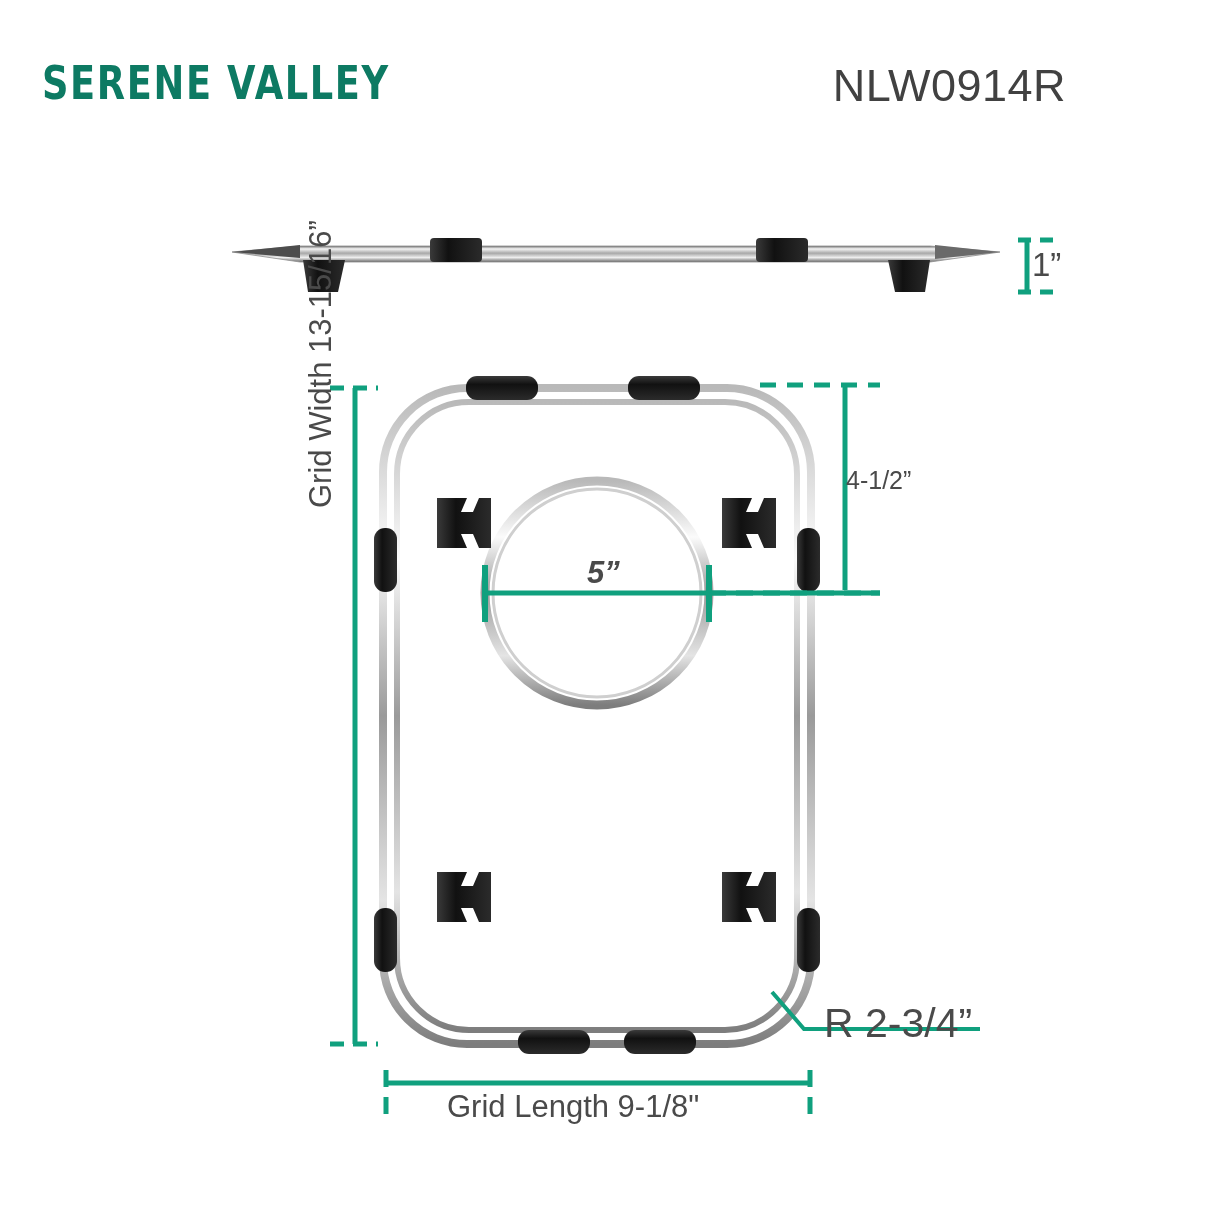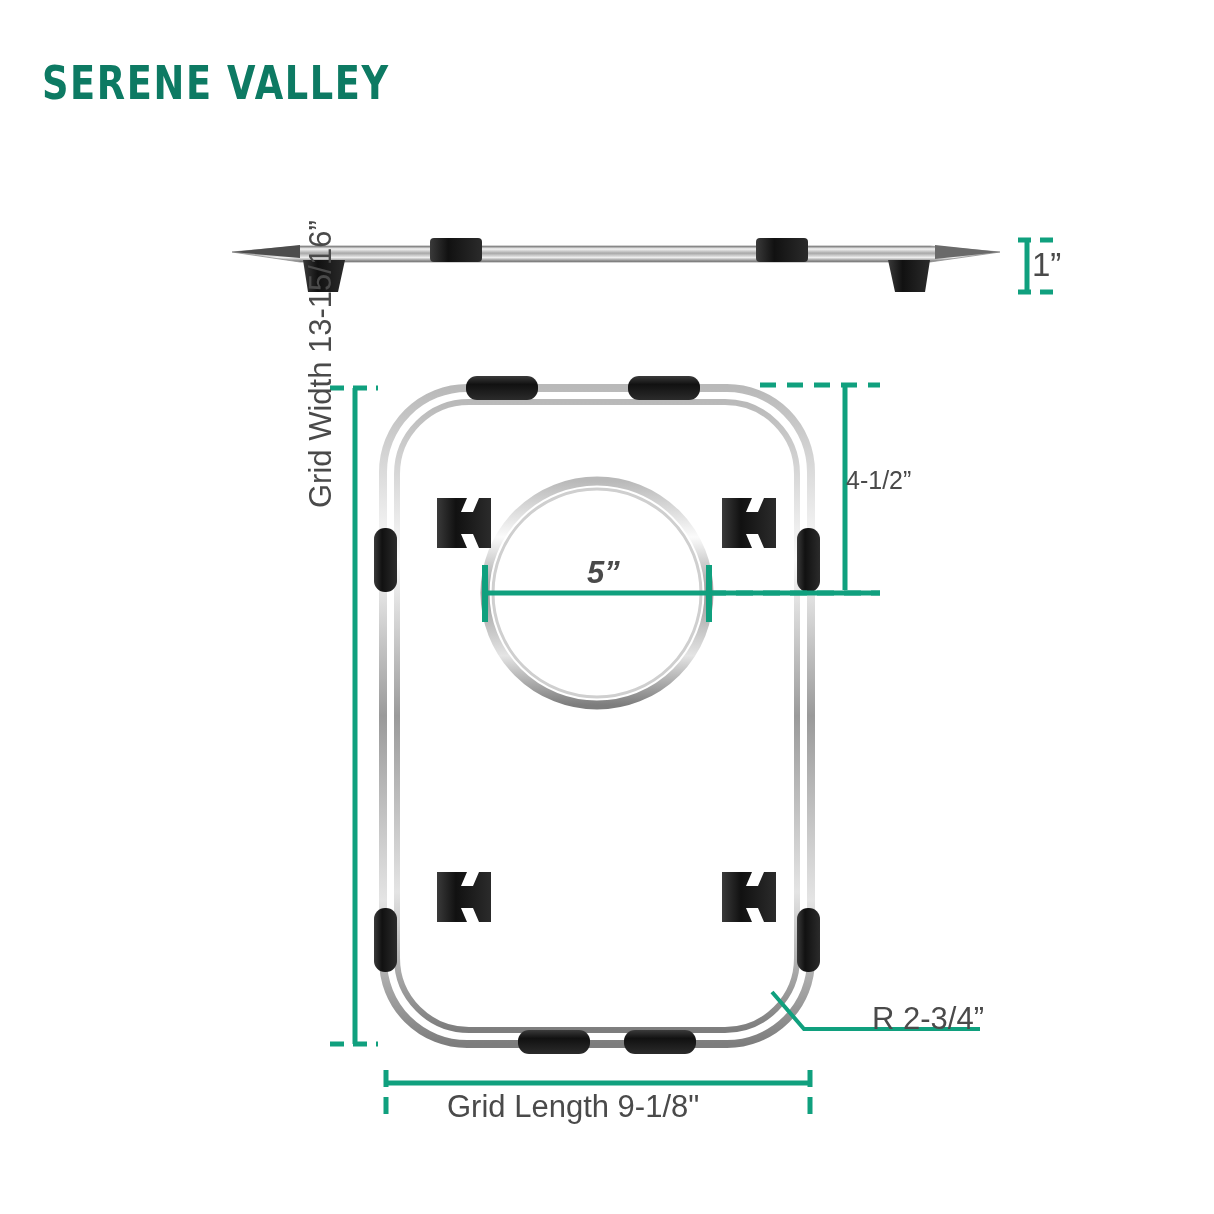--- a/index.html
+++ b/index.html
@@ -51,21 +51,21 @@
   .dim-text {
     position: absolute;
     font-family: "Liberation Sans", sans-serif;
     color: #4a4a4a;
     white-space: nowrap;
     line-height: 1;
   }
   #dim-height-label { left: 1032px; top: 248px; font-size: 33px; }
   #dim-drain-label  { left: 587px;  top: 557px; font-size: 31px; font-style: italic; font-weight: 600; }
   #dim-top-label    { left: 846px;  top: 468px; font-size: 25px; }
-  #dim-radius-label { left: 824px;  top: 1003px; font-size: 31px; margin-left: 48px; }
+  #dim-radius-label { left: 824px;  top: 1003px; font-size: 41px; }
   #dim-length-label { left: 447px;  top: 1091px; font-size: 31px; }
   #dim-width-label {
     left: 305px; top: 508px;
     font-size: 31px;
     transform: rotate(-90deg);
     transform-origin: left top;
     width: 330px;
     text-align: left;
   }
   svg.layer {
@@ -76,20 +76,21 @@
     overflow: visible;
   }
 </style>
 </head>
 <body>
 
 <div class="stage">
 
   <div class="brand">SERENE VALLEY</div>
 
+  <div class="model">NLW0914R</div>
 
   <svg class="layer" viewBox="0 0 1214 1214">
     <defs>
       <linearGradient id="wireV" x1="0" y1="0" x2="1" y2="0">
         <stop offset="0%" stop-color="#b9b9b9"></stop>
         <stop offset="25%" stop-color="#fbfbfb"></stop>
         <stop offset="50%" stop-color="#9a9a9a"></stop>
         <stop offset="78%" stop-color="#e4e4e4"></stop>
         <stop offset="100%" stop-color="#7d7d7d"></stop>
       </linearGradient>

